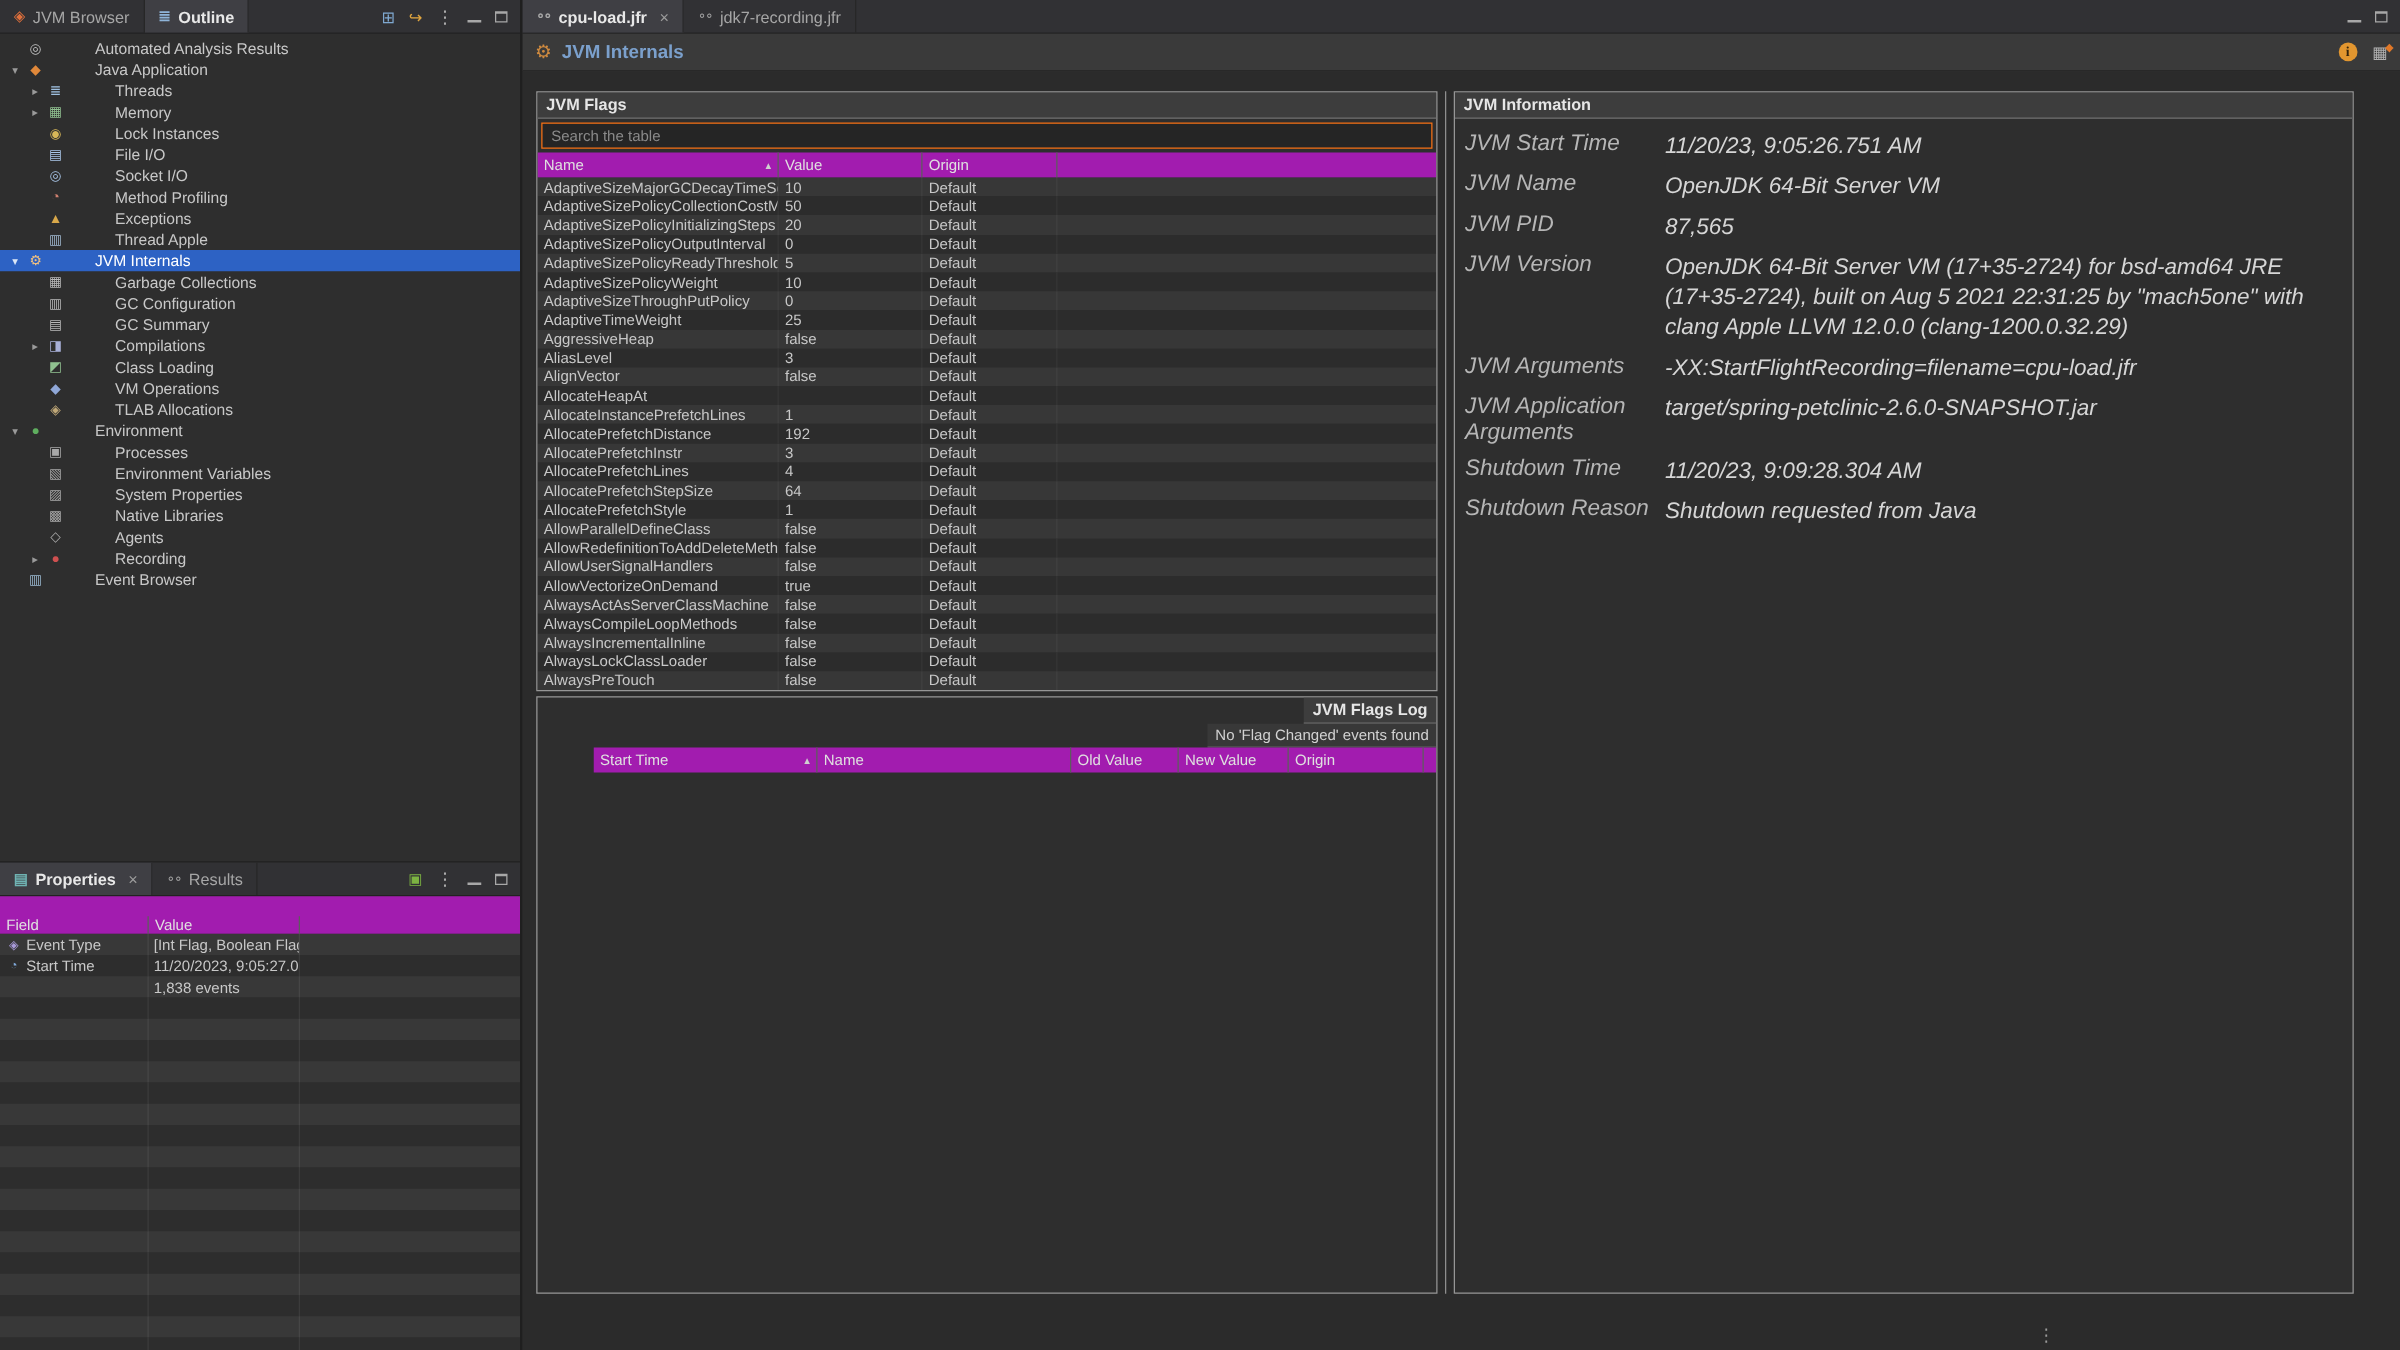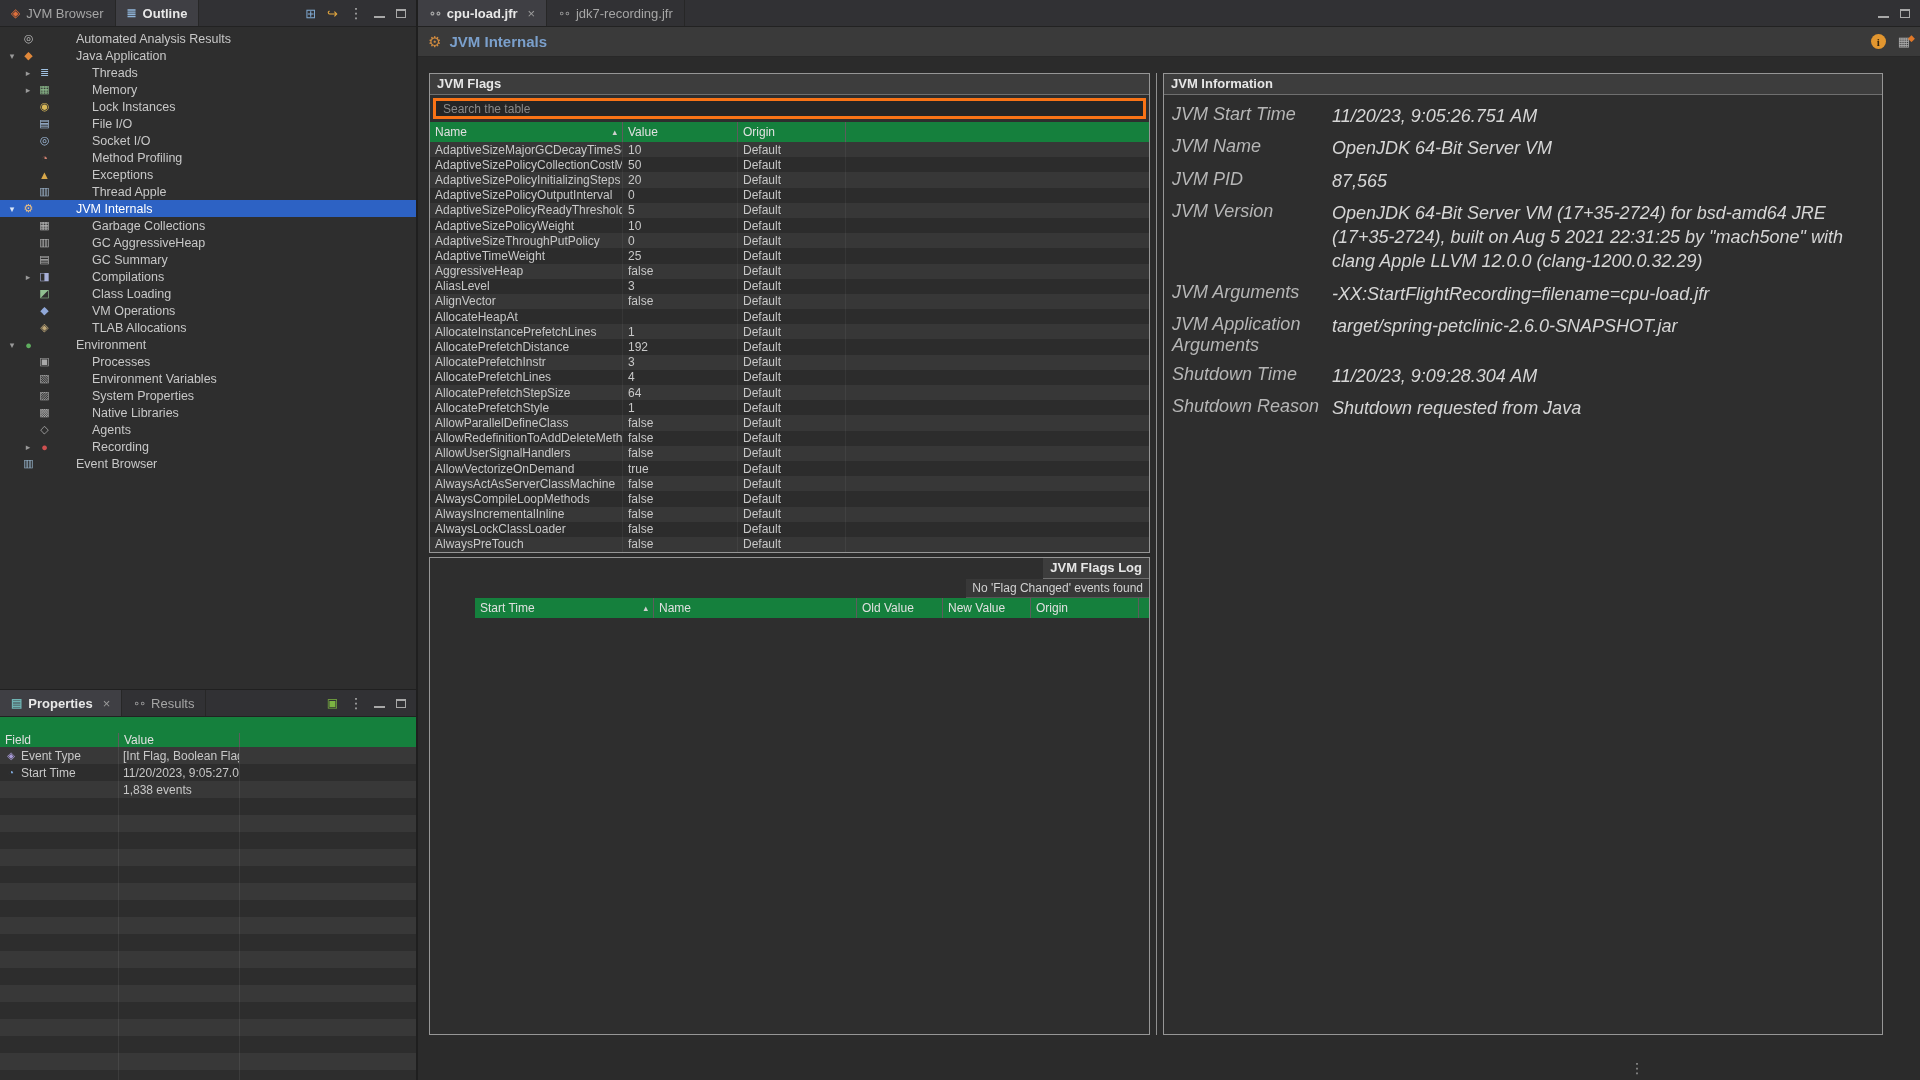--- a/index.html
+++ b/index.html
@@ -37,21 +37,21 @@
   .tree-view { height:662px; overflow:hidden; padding-top:3px; }
   .tree-row { height:17px; display:flex; align-items:center; white-space:nowrap; }
   .tree-row.selected { background:#2d62c4; color:#ffffff; }
   .tree-arrow { width:16px; text-align:center; color:#9a9a9a; font-size:9px; flex:none; }
   .tree-row.selected .tree-arrow { color:#dbe6f7; }
   .tree-icon { width:17px; text-align:center; font-size:11px; flex:none; }
   .tree-label { padding-left:3px; font-size:12.5px;margin-left:36px; }
 
   
   .props { flex:1; display:flex; flex-direction:column; border-top:1px solid #202020; overflow:hidden; }
-  .colhead { height:20px; background:#15803d; display:flex; flex:none; color:#e0e0e0; }
+  .colhead { height:20px; background:#a21caf; display:flex; flex:none; color:#e0e0e0; }
   .hcell { display:flex; align-items:center; justify-content:space-between; padding:0 5px;
            border-right:1px solid #5d5d5d; font-size:12px; overflow:hidden; white-space:nowrap; }
   .hcell .sort { color:#cfcfcf; font-size:9px; margin-left:4px; }
   .hfill { flex:1; border-right:none; }
   .props .colhead { height:30px;align-items:flex-end; }
   .p0 { width:119px; } .p1 { width:121px; }
   .props-body { flex:1; overflow:hidden; }
   .prow { height:17px; display:flex; align-items:stretch; font-size:12px; }
   .props-body .prow:nth-child(odd) { background:#383838; }
   .props-body .prow:nth-child(even) { background:#2d2d2d; }
@@ -78,21 +78,21 @@
   .right-col { width:720px; flex:none; margin-bottom:45px; }
 
   .panel { border:1px solid #969696; background:#2e2e2e; display:flex; flex-direction:column; overflow:hidden; }
   .panel-title { height:21px; flex:none; background:#3d3d3d; border-bottom:1px solid #6f6f6f;
                  font-weight:bold; color:#e6e6e6; font-size:13px; padding:2px 7px; }
   .flags-panel { height:480px; flex:none; }
   .log-panel { margin-top:4px; flex:1;align-items:flex-end; }
   .info-panel { height:962px; }
 
   .search-row { padding:3px; flex:none; }
-  .search-input { width:100%; height:21px; background:#252525; border:3px solid #f97316;
+  .search-input { width:100%; height:21px; background:#252525; border:1px solid #f97316;
                   color:#5eead4; padding:0 7px; font-family:"Liberation Sans",sans-serif; font-size:12px; }
   .search-input::placeholder { color:#8a8a8a; }
 
   .f0 { width:193px; } .f1 { width:115px; } .f2 { width:108px; }
   .l0 { width:179px; } .l1 { width:203px; } .l2 { width:86px; } .l3 { width:88px; } .l4 { width:108px; }
 
   .tbody { flex:1; display:flex; flex-direction:column; overflow:hidden; }
   .trow { flex:1; min-height:0; display:flex; align-items:stretch; }
   .tbody .trow:nth-child(odd) { background:#373737; }
   .tbody .trow:nth-child(even) { background:#2c2c2c; }
@@ -191,21 +191,21 @@
           <span class="tree-label">JVM Internals</span>
         </div>
         <div class="tree-row" style="padding-left: 20px;">
           <span class="tree-arrow"></span>
           <span class="tree-icon" style="color: rgb(184, 184, 184);">▦</span>
           <span class="tree-label">Garbage Collections</span>
         </div>
         <div class="tree-row" style="padding-left: 20px;">
           <span class="tree-arrow"></span>
           <span class="tree-icon" style="color: rgb(184, 184, 184);">▥</span>
-          <span class="tree-label">GC AggressiveHeap</span>
+          <span class="tree-label">GC Configuration</span>
         </div>
         <div class="tree-row" style="padding-left: 20px;">
           <span class="tree-arrow"></span>
           <span class="tree-icon" style="color: rgb(184, 184, 184);">▤</span>
           <span class="tree-label">GC Summary</span>
         </div>
         <div class="tree-row" style="padding-left: 20px;">
           <span class="tree-arrow">▸</span>
           <span class="tree-icon" style="color: rgb(168, 176, 216);">◨</span>
           <span class="tree-label">Compilations</span>

